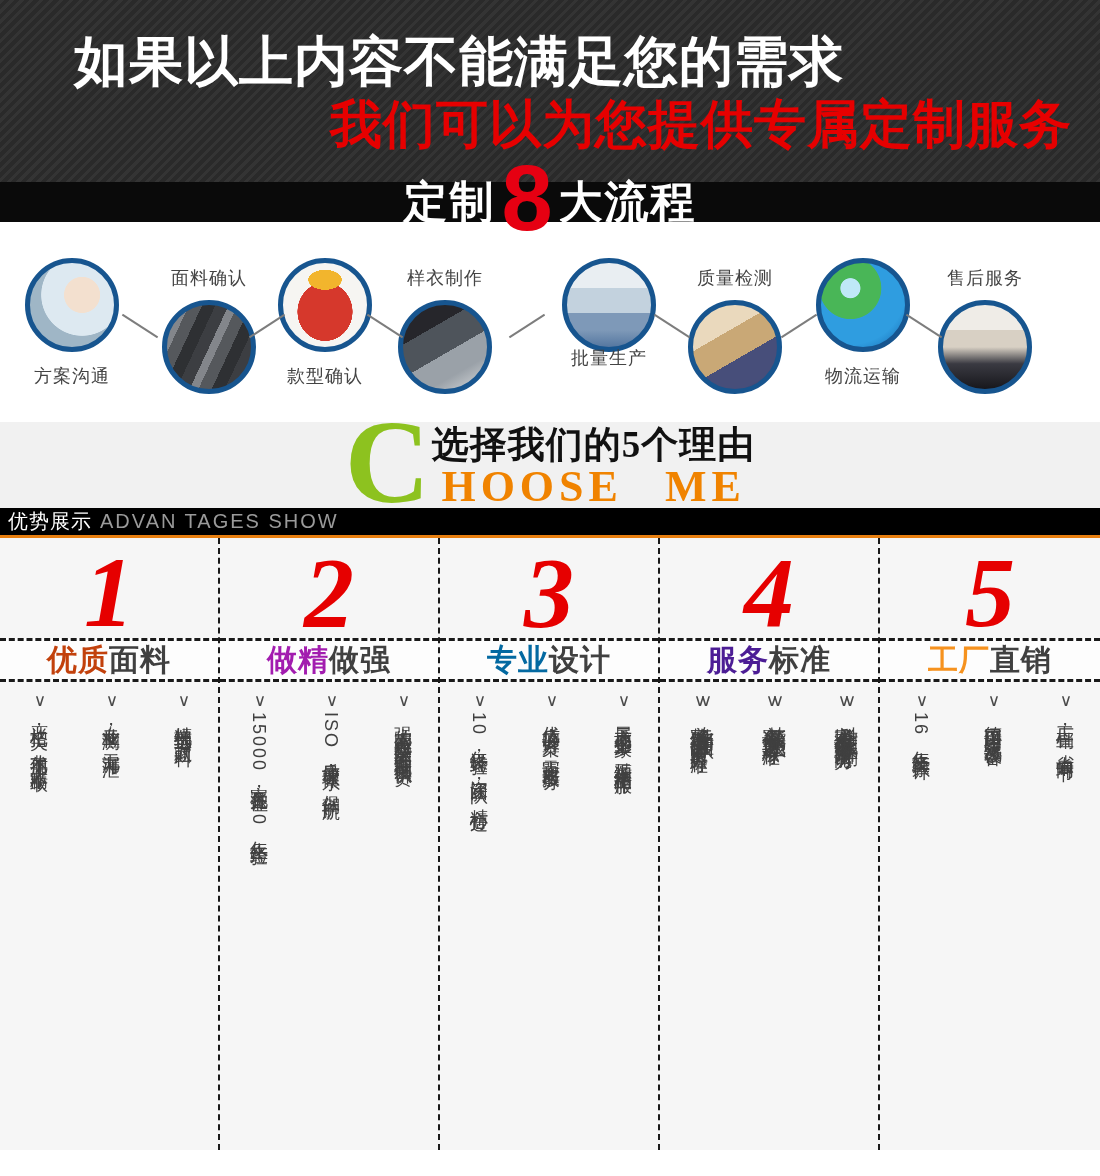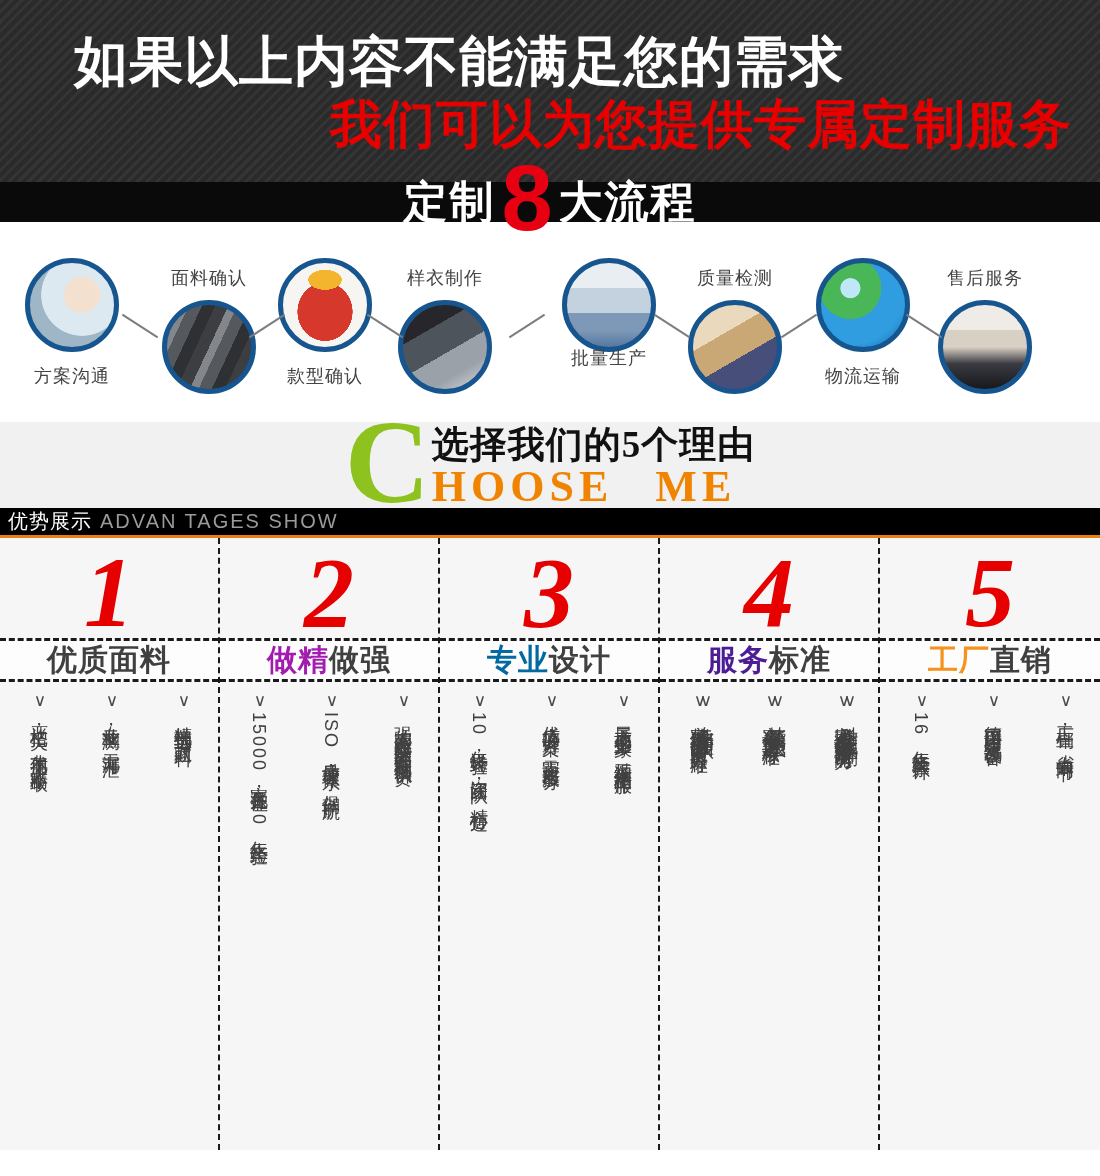--- a/index.html
+++ b/index.html
@@ -75,21 +75,21 @@
     font-family:"Liberation Serif","DejaVu Serif",serif;
     font-size:118px; font-weight:bold; line-height:82px; margin-right:2px;
   }
   .choose-right { display:flex; flex-direction:column; }
   .choose-cn {
     font-family:"Liberation Serif","DejaVu Serif",serif;
     font-size:37px; font-weight:bold; color:#111111; letter-spacing:1px; line-height:42px; margin-top:2px;
   }
   .choose-en {
     font-family:"Liberation Serif","DejaVu Serif",serif;
-    font-size:44px; font-weight:bold; letter-spacing:5px; word-spacing:26px; line-height:42px;
+    font-size:44px; font-weight:bold; letter-spacing:5px; word-spacing:26px; line-height:42px;text-align:center;
   }
   
   .adv-bar {
     width:1100px; height:30px; background:#000000;
     border-bottom:3px solid #e87f10;
     display:flex; align-items:center; padding-left:8px; gap:8px;
   }
   .adv-bar-cn { font-size:20px; color:#ffffff; letter-spacing:1px; }
   .adv-bar-en { font-size:20px; color:#9a9a9a; letter-spacing:2px; }
   
@@ -172,21 +172,21 @@
 
 <div class="adv-bar">
   <span class="adv-bar-cn">优势展示</span>
   <span class="adv-bar-en">ADVAN TAGES SHOW</span>
 </div>
 
 <div class="adv-grid">
     <div class="adv-col with-sep">
       <div class="adv-number" style="color: rgb(230, 0, 0);">1</div>
       <div class="adv-header">
-        <span class="hl" style="color: #404040;">优质</span>
+        <span class="hl" style="color: #c2410c;">优质</span>
         <span class="rest">面料</span>
       </div>
       <div class="adv-content">
         <div class="v-item"><span class="v-marker">∨</span><span>精挑细选每 一款面料</span></div>
         <div class="v-item"><span class="v-marker">∨</span><span>专业检测，无漏可泄</span></div>
         <div class="v-item"><span class="v-marker">∨</span><span>严格把关，非优不用 非精不取</span></div>
       </div>
     </div>
     <div class="adv-col with-sep">
       <div class="adv-number" style="color: rgb(230, 0, 0);">2</div>

